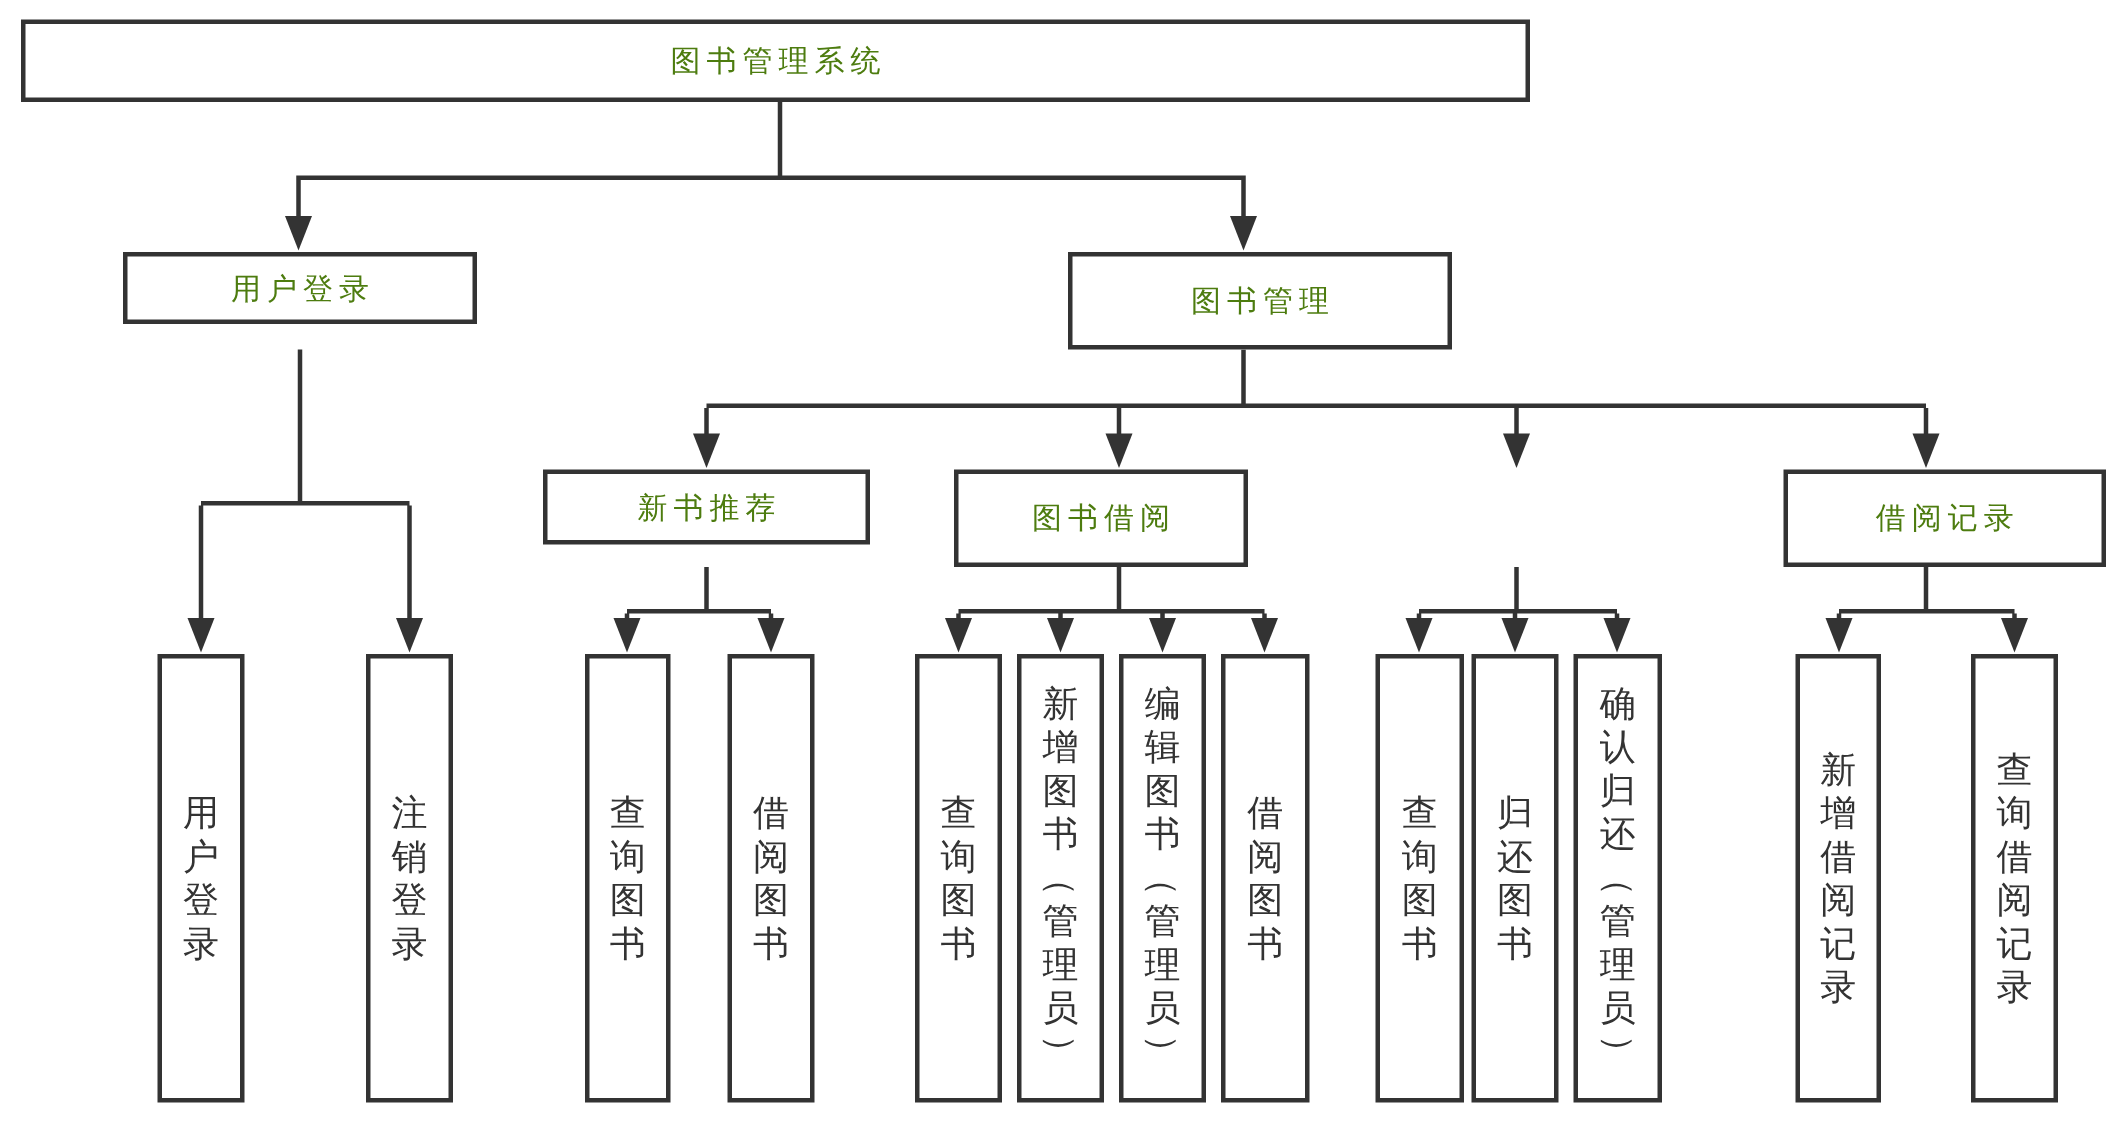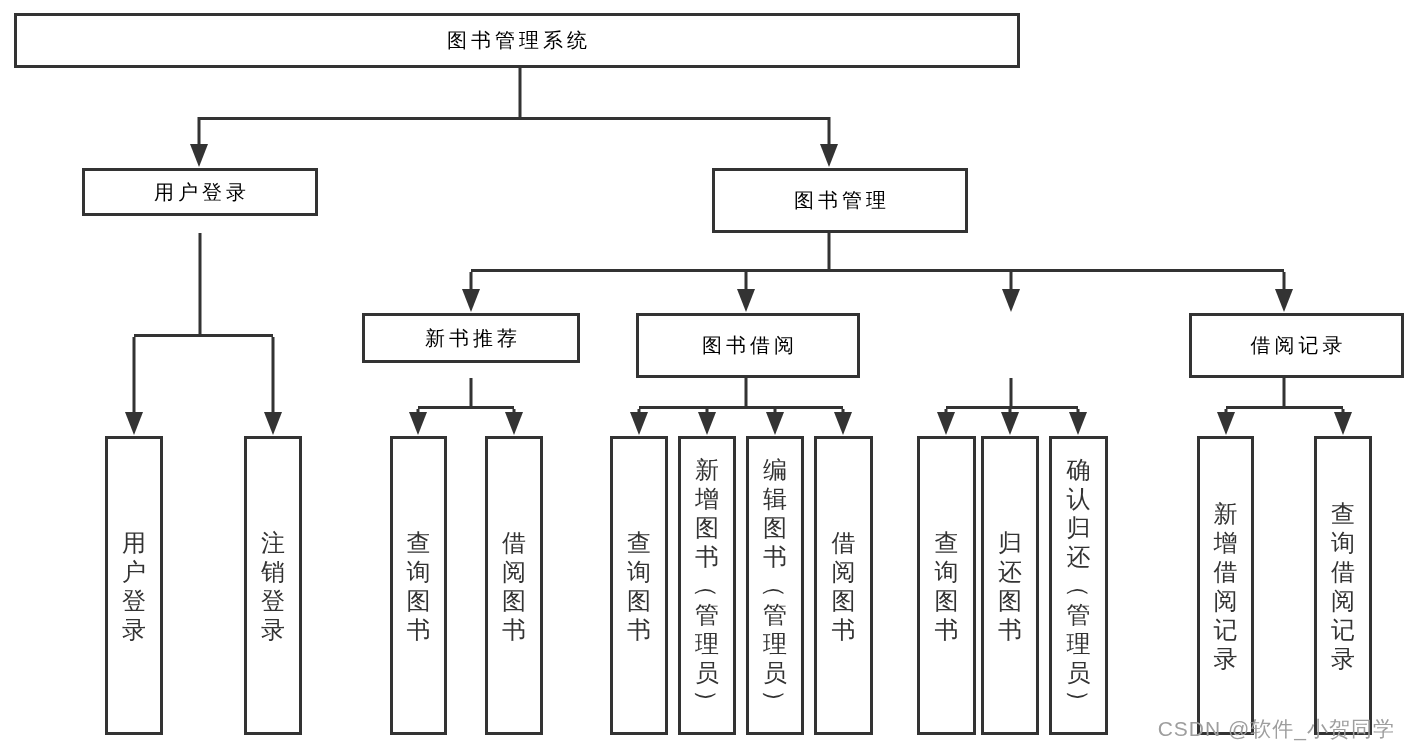--- a/index.html
+++ b/index.html
@@ -30,21 +30,21 @@
 
   
   .hbox {
     display: flex;
     align-items: center;
     justify-content: center;
     font-size: 20px;
     letter-spacing: 4px;
     text-indent: 4px;
     white-space: nowrap;
-    color: #000000;
+    color: #4d7c0f;
   }
 
   
   .vbox {
     display: flex;
     flex-direction: column;
     align-items: center;
     justify-content: center;
   }
   .vbox span {
@@ -114,21 +114,21 @@
       <polygon points="1334,412 1352,412 1343,435"></polygon>
     </g>
   </svg>
 
   <div class="box hbox" style="left:14px; top:13px; width:1006px; height:55px;">图书管理系统</div>
 
   <div class="box hbox" style="left:82px; top:168px; width:236px; height:48px;">用户登录</div>
   <div class="box hbox" style="left:712px; top:168px; width:256px; height:65px;">图书管理</div>
 
   <div class="box hbox" style="left:362px; top:313px; width:218px; height:50px;">新书推荐</div>
-  <div class="box hbox" style="left:636px; top:313px; width:224px; height:65px;">图书借阅</div>
+  <div class="box hbox" style="left:636px; top:313px; width:196px; height:65px;">图书借阅</div>
   <div class="box hbox" style="left:1177px; top:313px; width:215px; height:65px;margin-left:12px;">借阅记录</div>
 
   <div class="box vbox" style="left:105px; top:436px; width:58px; height:299px;">
       <span>用</span>
       <span>户</span>
       <span>登</span>
       <span>录</span>
     </div>
   <div class="box vbox" style="left:244px; top:436px; width:58px; height:299px;">
       <span>注</span>
@@ -219,15 +219,14 @@
     </div>
   <div class="box vbox" style="left:1314px; top:436px; width:58px; height:299px;">
       <span>查</span>
       <span>询</span>
       <span>借</span>
       <span>阅</span>
       <span>记</span>
       <span>录</span>
     </div>
 
-  <div class="watermark">CSDN @软件_小贺同学</div>
 
 </div>
 
 </body></html>

